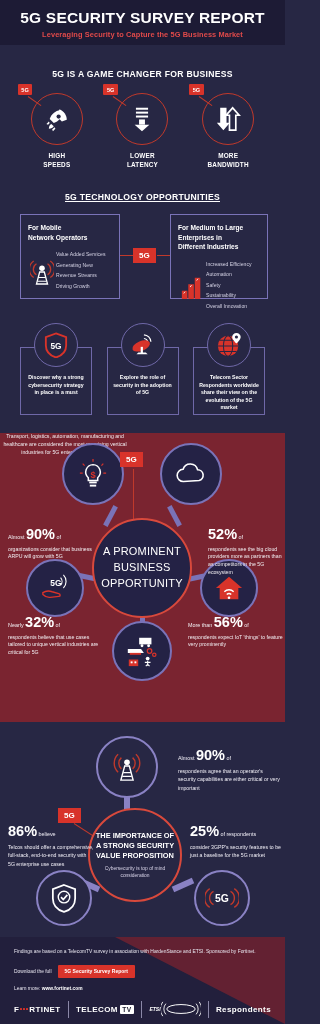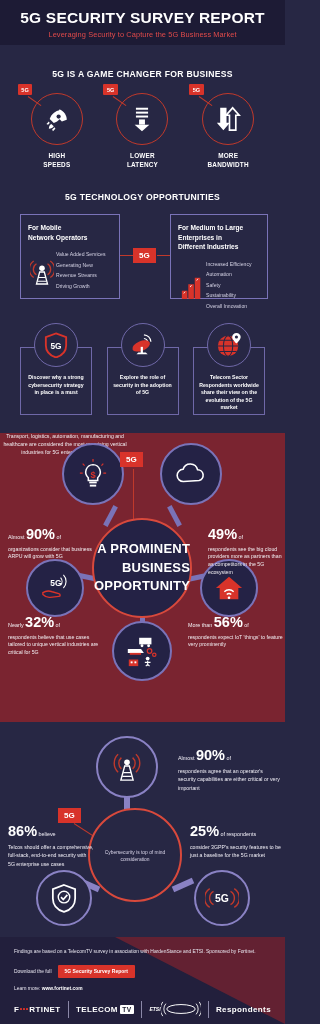--- a/index.html
+++ b/index.html
@@ -15,21 +15,21 @@
   
   .header {
     position: absolute; left:0; top:0; width:285px; height:45px;
     background:#1d1b35; text-align:center; padding-top:10px;
   }
   .header h1 {
     font-size: 15.5px; font-weight: 800; color:#ffffff; letter-spacing:0.2px;
     line-height: 1.05;
   }
   .header h2 {
-    font-size: 7.4px; font-weight: 400; color:#e04a4a; margin-top:4px;
+    font-size: 7.4px; font-weight: 700; color:#e04a4a; margin-top:4px;
     letter-spacing:0.1px;
   }
 
   
   .sec-title {
     text-align:center; color:#ffffff; font-weight:800; font-size:8.6px;
     letter-spacing:0.3px;
   }
 
   
@@ -50,21 +50,21 @@
     position:absolute; left:-4px; top:2px; width:16px; height:1px;
     background:#c0392b; transform:rotate(35deg); transform-origin:left center; z-index:2;
   }
   .gc-label {
     margin-top:7px; color:#ffffff; font-weight:800; font-size:6.4px;
     line-height:1.35; letter-spacing:0.2px;
   }
 
   
   .sec2 { position:absolute; left:0; top:180px; width:285px; height:133px; background:#272744; }
-  .sec2 .sec-title { margin-top:12px; }
+  .sec2 .sec-title { margin-top:12px;text-decoration:underline; }
   .op-wrap { position:relative; margin-top:12px; height:92px; }
   .op-box {
     position:absolute; top:0; border:1px solid #7a73b8; background:transparent;
     padding:8px 7px; height:85px;
   }
   .op-left { left:20px; width:100px; }
   .op-right { left:170px; width:98px; }
   .op-h {
     color:#ffffff; font-weight:800; font-size:6.6px; line-height:1.45;
   }
@@ -99,22 +99,22 @@
   .sec4 {
     position:absolute; left:0; top:433px; width:285px; height:289px;
     background:#7a2430;
   }
   .hub-center {
     position:absolute; left:92px; top:85px; width:100px; height:100px;
     border-radius:50%; background:#242245; border:2.4px solid #d8493c;
     display:flex; align-items:center; justify-content:center; z-index:5;
   }
   .hub-center-txt {
-    color:#ffffff; font-weight:700; font-size:13px; line-height:1.45;
-    text-align:right; letter-spacing:0.2px;
+    color:#ffffff; font-weight:400; font-size:11px; line-height:1.45;
+    text-align:center; letter-spacing:0.2px;
   }
   .node {
     position:absolute; border-radius:50%; background:#242245;
     border:2px solid #7a73b8; display:flex; align-items:center; justify-content:center; z-index:4;
   }
   .n-top-l { left:62px; top:10px; width:62px; height:62px; }
   .n-top-r { left:160px; top:10px; width:62px; height:62px; }
   .n-mid-l { left:26px; top:126px; width:58px; height:58px; }
   .n-mid-r { left:200px; top:126px; width:58px; height:58px; }
   .n-bot   { left:112px; top:188px; width:60px; height:60px; }
@@ -452,21 +452,21 @@
         <div>OPPORTUNITY</div>
       </div>
     </div>
 
     <div class="stat s-90">
       <span class="pre">Almost </span><span class="big">90%</span><span class="suf"> of</span>
       <div class="body">organizations consider that business ARPU will grow with 5G</div>
     </div>
 
     <div class="stat s-44">
-      <span class="big">49%</span><span class="suf"> of</span>
+      <span class="big">52%</span><span class="suf"> of</span>
       <div class="body">respondents see the big cloud providers more as partners than as competitors in the 5G ecosystem</div>
     </div>
 
     <div class="stat s-75">
       <span class="pre">Nearly </span><span class="big">32%</span><span class="suf"> of</span>
       <div class="body">respondents believe that use cases tailored to unique vertical industries are critical for 5G</div>
     </div>
 
     <div class="stat s-50">
       <span class="pre">More than </span><span class="big">56%</span><span class="suf"> of</span>
@@ -508,20 +508,25 @@
         <path d="M9 4a8 8 0 000 14M5 1a12 12 0 000 20" fill="none" stroke="#c0392b" stroke-width="1.5"></path>
         <path d="M27 4a8 8 0 010 14M31 1a12 12 0 010 20" fill="none" stroke="#c0392b" stroke-width="1.5"></path>
         <text x="18" y="15" font-size="11" font-weight="bold" fill="#ffffff" text-anchor="middle" font-family="Liberation Sans">5G</text>
       </svg>
     </div>
 
     <div class="v5g-line"></div>
     <div class="v5g">5G</div>
 
     <div class="v-center">
+      <h3>
+        <div>THE IMPORTANCE OF</div>
+        <div>A STRONG SECURITY</div>
+        <div>VALUE PROPOSITION</div>
+      </h3>
       <p>Cybersecurity is top of mind consideration</p>
     </div>
 
     <div class="vstat vs-90">
       <span class="pre">Almost </span><span class="big">90%</span><span class="suf"> of</span>
       <div class="body">respondents agree that an operator's security capabilities are either critical or very important</div>
     </div>
 
     <div class="vstat vs-86">
       <span class="big">86%</span><span class="suf"> believe</span>

